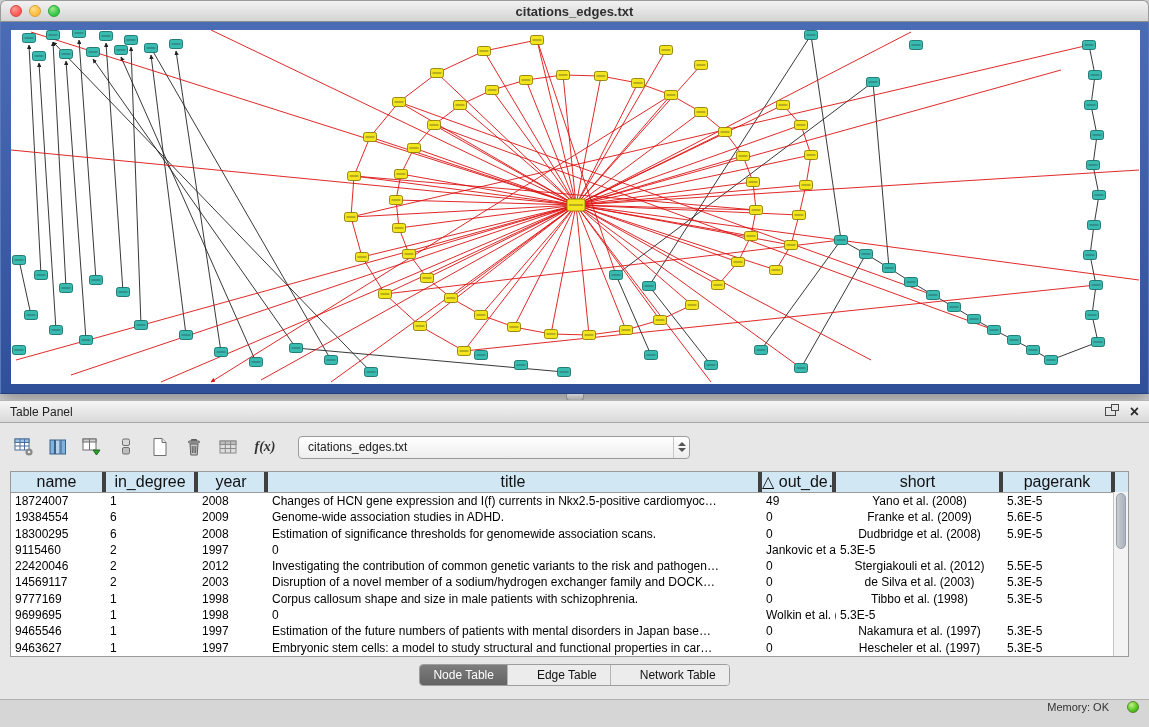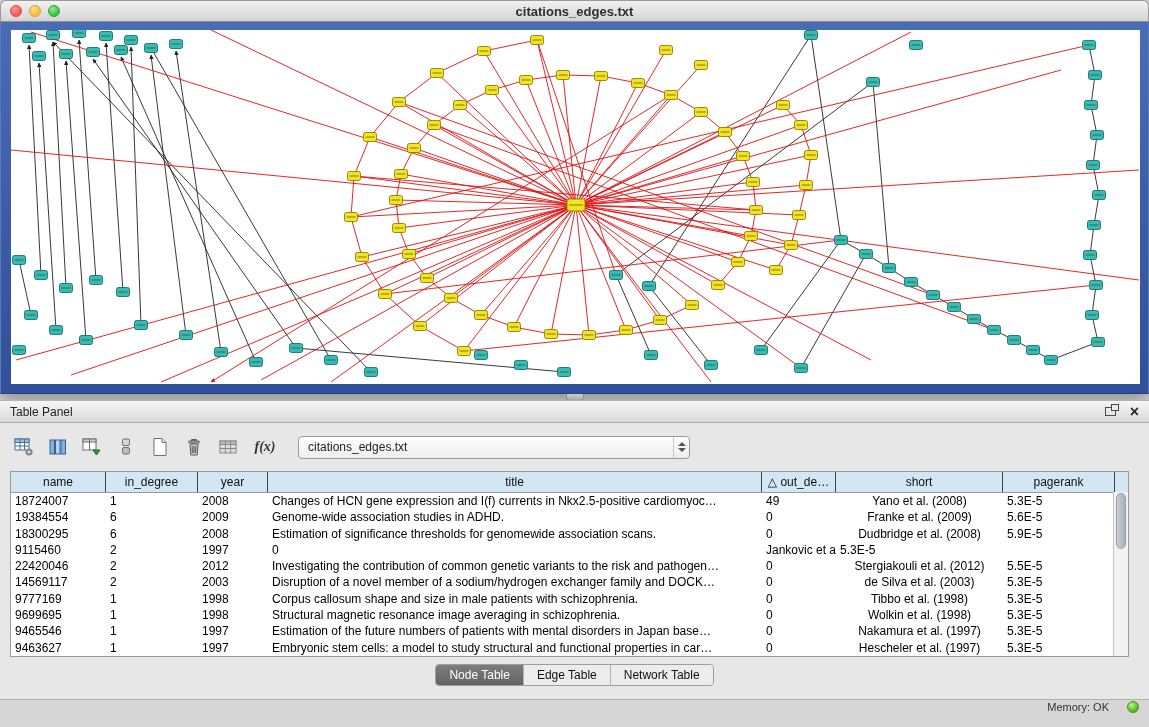--- a/index.html
+++ b/index.html
@@ -54,33 +54,33 @@
   .combo-label { flex:1; padding-left:9px; }
   .combo-arrows { width:16px; display:flex; flex-direction:column; align-items:center; gap:2px;
     border-left:1px solid #c7c7c7; height:100%; justify-content:center; }
   .combo-arrows i { width:0; height:0; border-left:4px solid transparent; border-right:4px solid transparent; display:block;}
   .combo-arrows .up { border-bottom:4px solid #555; }
   .combo-arrows .dn { border-top:4px solid #555; }
 
   .tablewrap { position:relative; border:1px solid #9a9a9a; background:#fff; width:1119px; }
   .thead, .tr { display:grid; grid-template-columns:95px 92px 70px 494px 74px 167px 112px; }
   .thead { background:#d2e7f4; border-bottom:1px solid #9a9a9a; }
-  .th { height:20px; line-height:20px; text-align:center; font-size:12px; color:#111;
-    border-right:1px solid #404040; overflow:hidden; white-space:nowrap; }
+  .th { height:20px; line-height:20px; text-align:center; font-size:16px; color:#111;
+    border-right:4px solid #404040; overflow:hidden; white-space:nowrap; }
   .tbody { height:163px; overflow:hidden; width:1104px; }
   .tr { height:16.3px; }
   .td { font-size:12px; line-height:16px; color:#000; white-space:nowrap; overflow:hidden; padding:0 4px; }
   .td.c5 { text-align:center; }
   .vscroll { position:absolute; top:20px; right:0; width:15px; bottom:0;
     background:#f3f3f3; border-left:1px solid #c4c4c4; }
   .vscroll .thumb { position:absolute; top:1px; left:2px; width:10px; height:56px;
     background:linear-gradient(90deg,#c9cdd3,#aab1bb); border-radius:6px; border:1px solid #98a0ab; }
 
   .tabs { width:fit-content; margin:7px auto 8px; display:flex; border:1px solid #9d9d9d;
-    border-radius:4px; overflow:hidden; background:#ececec; }
+    border-radius:4px; overflow:hidden; background:#ececec;gap:16px; }
   .tab { font-family:"Liberation Sans", sans-serif; font-size:12px; padding:3px 13px;
     border:none; background:#ececec; color:#111; border-right:1px solid #b5b5b5; cursor:pointer; }
   .tab:last-child { border-right:none; }
   .tab.active { background:linear-gradient(#7d7d7d,#636363); color:#fff; }
 
   
   .statusbar { position:absolute; bottom:0; left:0; width:1149px; height:26px;
     display:flex; align-items:flex-start; justify-content:flex-end; padding-right:10px; gap:18px; }
   .statusbar span { font-size:11px; color:#333; }
   .mem-dot { width:12px; height:12px; border-radius:50%;
@@ -873,21 +873,20 @@
               <div class="td c2">1998</div>
               <div class="td c3">Corpus callosum shape and size in male patients with schizophrenia.</div>
               <div class="td c4">0</div>
               <div class="td c5">Tibbo et al. (1998)</div>
               <div class="td c6">5.3E-5</div>
             </div>
             <div class="tr">
               <div class="td c0">9699695</div>
               <div class="td c1">1</div>
               <div class="td c2">1998</div>
-              <div class="td c3">Structural magnetic resonance image averaging in schizophrenia.</div>
               <div class="td c4">0</div>
               <div class="td c5">Wolkin et al. (1998)</div>
               <div class="td c6">5.3E-5</div>
             </div>
             <div class="tr">
               <div class="td c0">9465546</div>
               <div class="td c1">1</div>
               <div class="td c2">1997</div>
               <div class="td c3">Estimation of the future numbers of patients with mental disorders in Japan base…</div>
               <div class="td c4">0</div>

